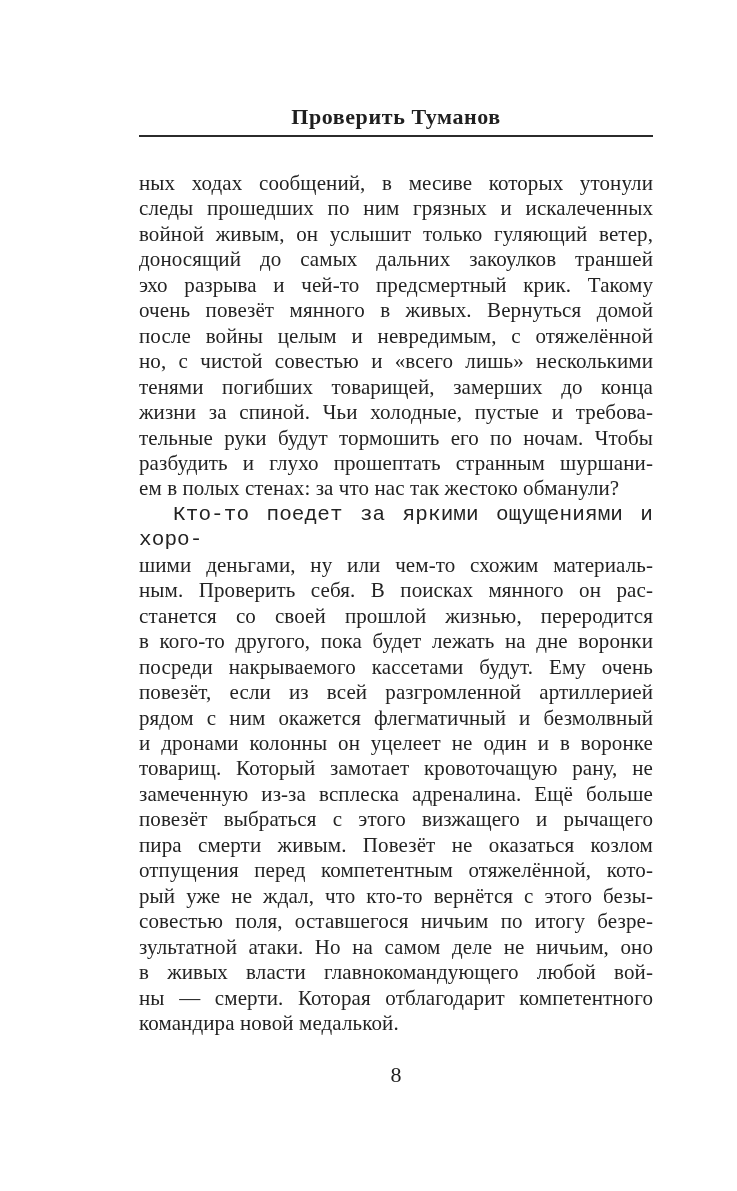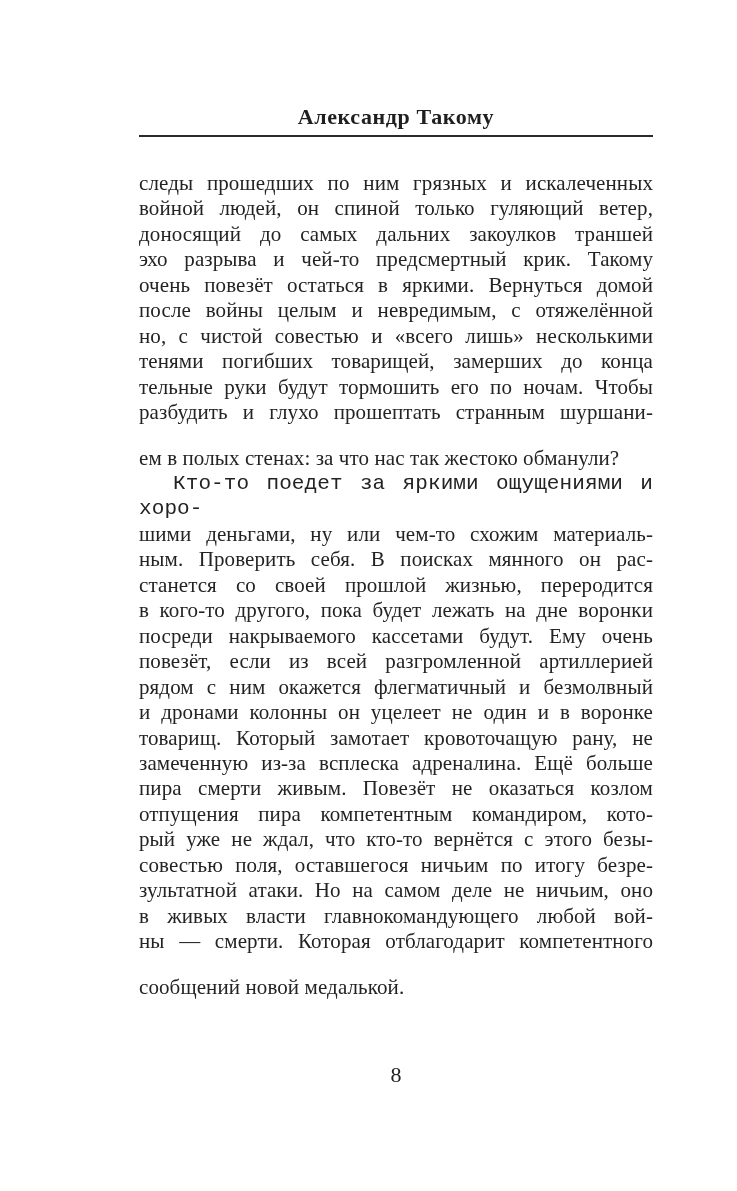--- a/index.html
+++ b/index.html
@@ -48,76 +48,78 @@
   .paragraph {
     margin: 0;
   }
   .line {
     text-align: justify;
     text-align-last: justify;
     white-space: normal;
   }
   .line.last {
     text-align-last: left;
-    margin-top: 20px;
   }
   .line.indent {
     text-indent: 34px;
     font-family: Liberation Mono, monospace;
   }
   .folio {
     position: absolute;
     left: 139px;
     top: 1062px;
     width: 514px;
     text-align: center;
     font-size: 22px;
     color: #232323;
   }
 </style>
 </head>
 <body>
 
 <div class="page">
   <div class="running-head">
-    <div class="author">Александр Такому</div>
+    <div class="author">Проверить Туманов</div>
     <div class="rule"></div>
   </div>
 
   <div class="text-body">
       <div class="paragraph">
+        <div class="line">ных ходах сообщений, в месиве которых утонули</div>
         <div class="line">следы прошедших по ним грязных и искалеченных</div>
-        <div class="line">войной людей, он спиной только гуляющий ветер,</div>
+        <div class="line">войной живым, он услышит только гуляющий ветер,</div>
         <div class="line">доносящий до самых дальних закоулков траншей</div>
         <div class="line">эхо разрыва и чей-то предсмертный крик. Такому</div>
-        <div class="line">очень повезёт остаться в яркими. Вернуться домой</div>
+        <div class="line">очень повезёт мянного в живых. Вернуться домой</div>
         <div class="line">после войны целым и невредимым, с отяжелённой</div>
         <div class="line">но, с чистой совестью и «всего лишь» несколькими</div>
         <div class="line">тенями погибших товарищей, замерших до конца</div>
+        <div class="line">жизни за спиной. Чьи холодные, пустые и требова-</div>
         <div class="line">тельные руки будут тормошить его по ночам. Чтобы</div>
         <div class="line">разбудить и глухо прошептать странным шуршани-</div>
         <div class="line last">ем в полых стенах: за что нас так жестоко обманули?</div>
       </div>
       <div class="paragraph">
         <div class="line indent">Кто-то поедет за яркими ощущениями и хоро-</div>
         <div class="line">шими деньгами, ну или чем-то схожим материаль-</div>
         <div class="line">ным. Проверить себя. В поисках мянного он рас-</div>
         <div class="line">станется со своей прошлой жизнью, переродится</div>
         <div class="line">в кого-то другого, пока будет лежать на дне воронки</div>
         <div class="line">посреди накрываемого кассетами будут. Ему очень</div>
         <div class="line">повезёт, если из всей разгромленной артиллерией</div>
         <div class="line">рядом с ним окажется флегматичный и безмолвный</div>
         <div class="line">и дронами колонны он уцелеет не один и в воронке</div>
         <div class="line">товарищ. Который замотает кровоточащую рану, не</div>
         <div class="line">замеченную из-за всплеска адреналина. Ещё больше</div>
+        <div class="line">повезёт выбраться с этого визжащего и рычащего</div>
         <div class="line">пира смерти живым. Повезёт не оказаться козлом</div>
-        <div class="line">отпущения пира компетентным командиром, кото-</div>
+        <div class="line">отпущения перед компетентным отяжелённой, кото-</div>
         <div class="line">рый уже не ждал, что кто-то вернётся с этого безы-</div>
         <div class="line">совестью поля, оставшегося ничьим по итогу безре-</div>
         <div class="line">зультатной атаки. Но на самом деле не ничьим, оно</div>
         <div class="line">в живых власти главнокомандующего любой вой-</div>
         <div class="line">ны — смерти. Которая отблагодарит компетентного</div>
-        <div class="line last">сообщений новой медалькой.</div>
+        <div class="line last">командира новой медалькой.</div>
       </div>
     </div>
 
   <div class="folio">8</div>
 </div>
 
 </body></html>

